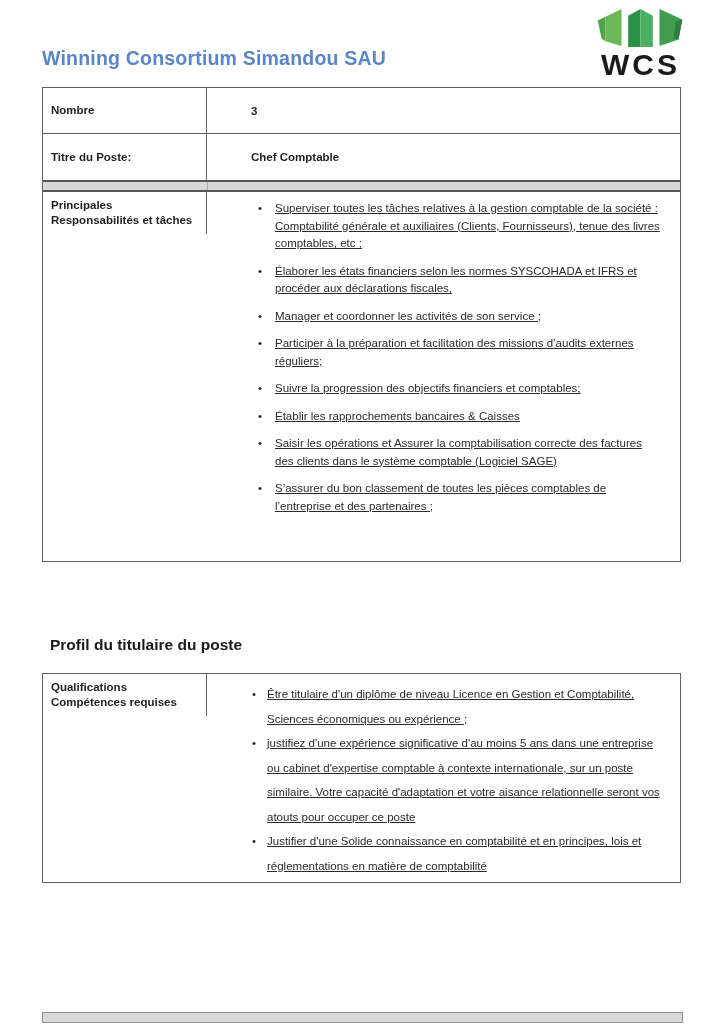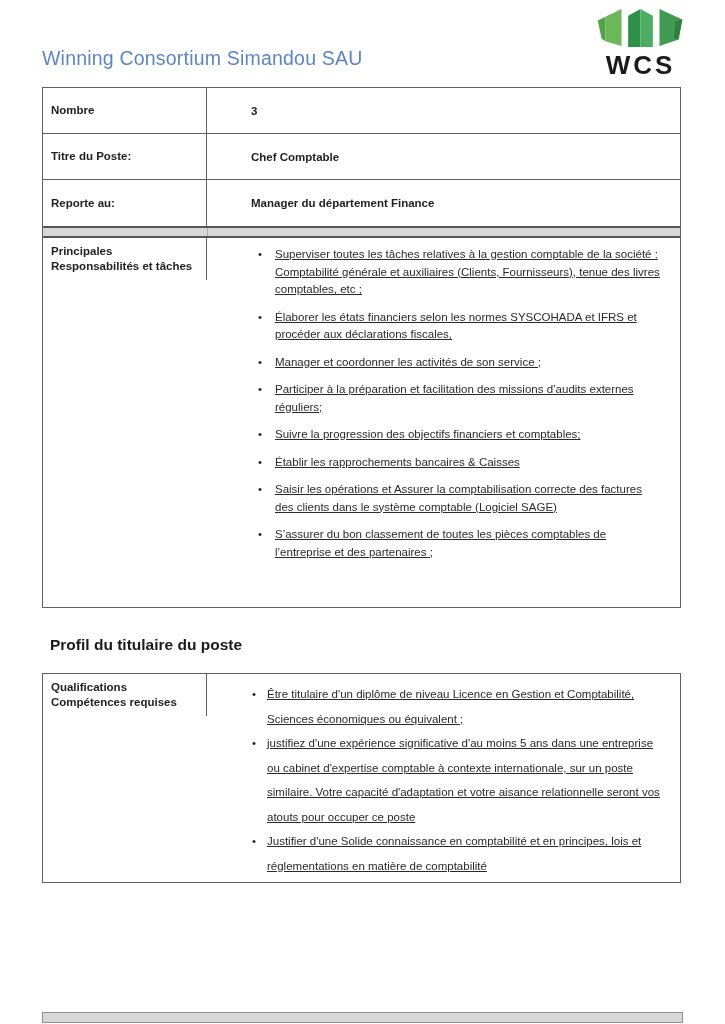--- a/index.html
+++ b/index.html
@@ -4,26 +4,26 @@
 <style>
   html,body { margin:0; padding:0; background:#ffffff; }
   .page {
     position:relative; width:725px; height:1024px; background:#ffffff;
     font-family:"Liberation Sans", sans-serif; color:#262626; overflow:hidden;
   }
 
   
   .doc-title {
     position:absolute; left:42px; top:47px; margin:0;
-    font-size:19.5px; font-weight:400; color:#5b85c5; letter-spacing:0.2px;
+    font-size:19.5px; font-weight:700; color:#5b85c5; letter-spacing:0.2px;
   }
   .logo { position:absolute; left:593px; top:7px; width:95px; text-align:center; }
   .logo svg { display:block; margin:0 auto; }
   .logo-text {
-    margin-top:1px; font-size:26px; font-weight:700; color:#1b1b1b;
+    margin-top:1px; font-size:30px; font-weight:700; color:#1b1b1b;
     letter-spacing:3px; line-height:26px;
   }
 
   
   .doc-table {
     position:absolute; left:42px; width:639px;
     border:1px solid #606060; background:#fff; box-sizing:border-box;
   }
   .t-row { display:flex; border-bottom:1px solid #606060; box-sizing:border-box;gap:37px; }
   .t-row:last-child { border-bottom:none; }
@@ -105,24 +105,20 @@
         <div class="t-row info-row">
           <div class="cell cell-label">Nombre</div>
           <div class="cell cell-value">3</div>
         </div>
 
         <div class="t-row info-row">
           <div class="cell cell-label">Titre du Poste:</div>
           <div class="cell cell-value">Chef Comptable</div>
         </div>
 
-        <div class="t-row info-row">
-          <div class="cell cell-label">Reporte au:</div>
-          <div class="cell cell-value">Manager du département Finance</div>
-        </div>
       </div>
 
     <div class="t-row gray-row">
       <div class="g-left"></div>
     </div>
 
     <div class="t-row big-row resp-row">
       <div class="cell cell-label">Principales
 Responsabilités et tâches</div>
       <div class="cell bullet-cell">
@@ -152,21 +148,21 @@
 
   <h2 class="section-heading">Profil du titulaire du poste</h2>
 
   <div class="doc-table tbl-profile">
     <div class="t-row big-row qual-row">
       <div class="cell cell-label">Qualifications
 Compétences requises</div>
       <div class="cell bullet-cell qual-cell">
         <ul class="bullets qual-list">
 
-            <li>Être titulaire d'un diplôme de niveau Licence en Gestion et Comptabilité, Sciences économiques ou équivalent ;</li>
+            <li>Être titulaire d'un diplôme de niveau Licence en Gestion et Comptabilité, Sciences économiques ou expérience ;</li>
 
             <li>justifiez d'une expérience significative d'au moins 5 ans dans une entreprise ou cabinet d'expertise comptable à contexte internationale, sur un poste similaire. Votre capacité d'adaptation et votre aisance relationnelle seront vos atouts pour occuper ce poste</li>
 
             <li>Justifier d'une Solide connaissance en comptabilité et en principes, lois et réglementations en matière de comptabilité</li>
           </ul>
       </div>
     </div>
   </div>
 
   <div class="bottom-bar"></div>

